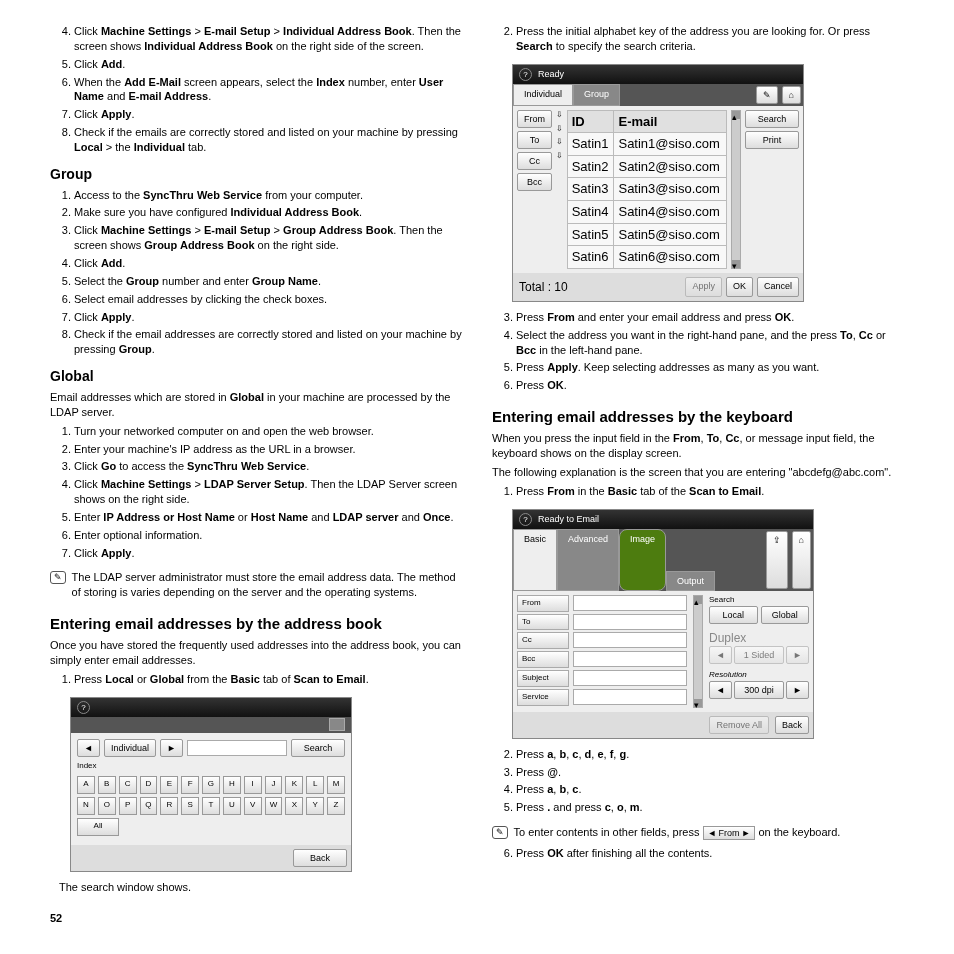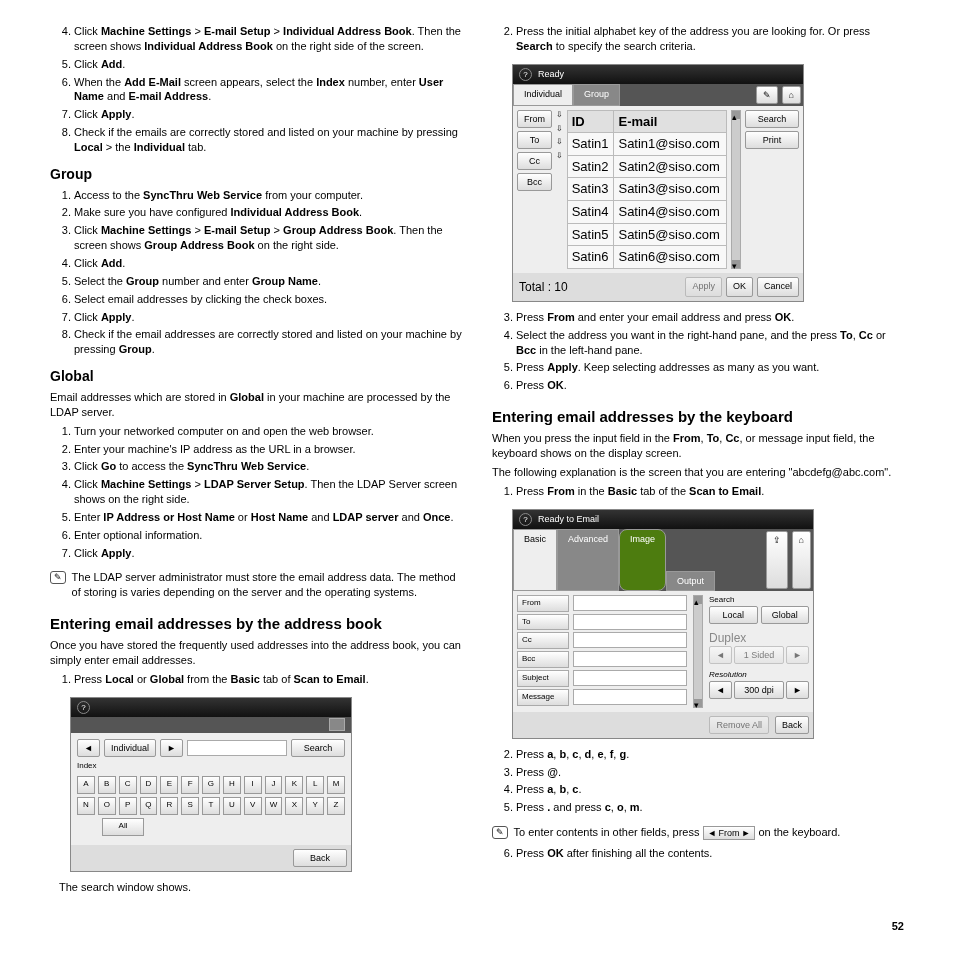--- a/index.html
+++ b/index.html
@@ -119,21 +119,21 @@
   .table th { background:#e0e0e0; }
   .sidebtns { display:flex; flex-direction:column; gap:3px; }
   .fieldrow { display:flex; gap:4px; margin-bottom:2px; }
   .fieldlabel {
     border:1px solid #aaa;
     background:linear-gradient(#fff,#ddd);
     width:42px;
     padding:2px 4px;
     font-size:8px;
   }
-  .pagenum { text-align:right; font-weight:bold; margin-top:20px; }
+  .pagenum { text-align:left; font-weight:bold; margin-top:12px; }
   b { font-weight:bold; }
   .inline-btn {
     border:1px solid #999;
     background:linear-gradient(#fff,#ddd);
     padding:0 4px;
     font-size:9px;
     display:inline-flex;
     align-items:center;
     gap:2px;
     vertical-align:middle;
@@ -227,21 +227,21 @@
             <span class="key">S</span>
             <span class="key">T</span>
             <span class="key">U</span>
             <span class="key">V</span>
             <span class="key">W</span>
             <span class="key">X</span>
             <span class="key">Y</span>
             <span class="key">Z</span>
           </div>
         <div class="keygrid">
-            <span class="key" style="width:40px;margin-left:25px;">All</span>
+            <span class="key" style="width:40px;">All</span>
           </div>
       </div>
       <div class="ss-footer">
         <span class="ss-btn" style="width:40px;">Back</span>
       </div>
     </div>
     <p style="margin-left:9px;">The search window shows.</p>
   </div>
 
   <div class="col">
@@ -373,21 +373,21 @@
             </div>
             <div class="fieldrow">
               <span class="fieldlabel">Bcc</span>
               <span class="ss-input"></span>
             </div>
             <div class="fieldrow">
               <span class="fieldlabel">Subject</span>
               <span class="ss-input"></span>
             </div>
             <div class="fieldrow">
-              <span class="fieldlabel">Message</span>
+              <span class="fieldlabel">Service</span>
               <span class="ss-input"></span>
             </div>
           </div>
         <div style="width:8px;background:#ccc;border:1px solid #aaa;position:relative;">
           <div style="position:absolute;top:0;width:100%;height:8px;background:#999;">▴</div>
           <div style="position:absolute;bottom:0;width:100%;height:8px;background:#999;">▾</div>
         </div>
         <div style="width:100px;">
           <div style="font-size:8px;">Search</div>
           <div style="display:flex;gap:3px;margin-bottom:6px;">

